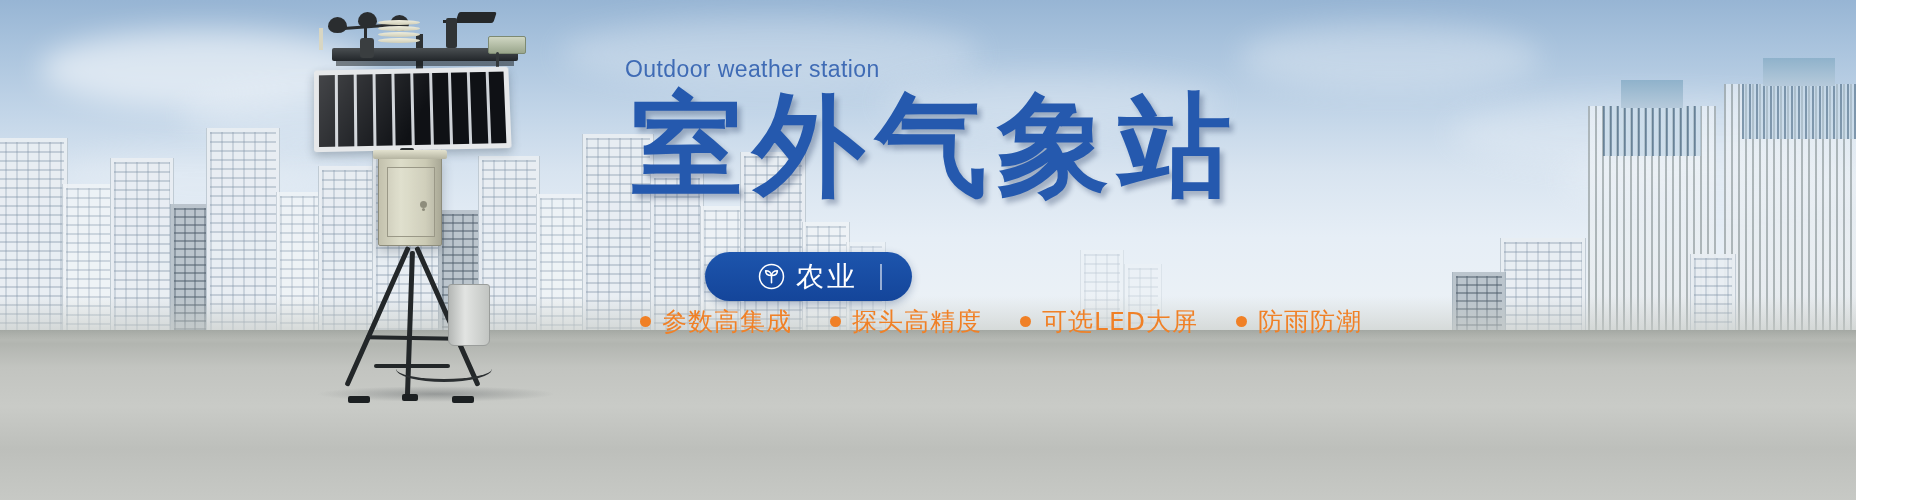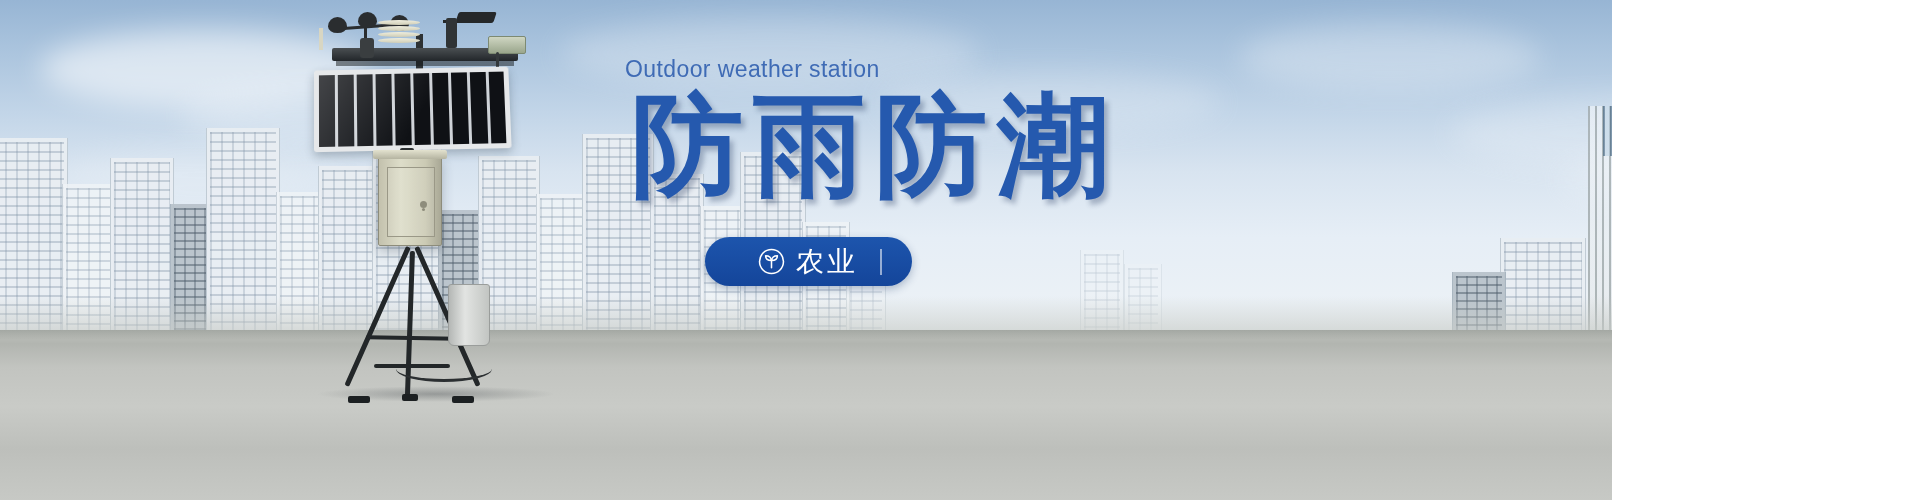--- a/index.html
+++ b/index.html
@@ -2,21 +2,21 @@
 <html><head>
 <meta charset="utf-8">
 <title>Outdoor Weather Station Banner</title>
 <style>
   * { margin:0; padding:0; box-sizing:border-box; }
   html,body{
     width:1920px; height:500px; overflow:hidden;
     font-family:"Liberation Sans","DejaVu Sans",sans-serif;
   }
   .banner{
-    position:relative; width:1612px; height:500px; overflow:hidden;
+    position:relative; width:1856px; height:500px; overflow:hidden;
     background:linear-gradient(180deg,#9db9d6 0%,#b9cee3 18%,#d2e0ee 38%,#e2ebf4 55%,#e8eff5 66%,#dfe3e2 70%,#cfd2ce 76%,#bcbfbb 86%,#c6c8c4 100%);
   }
 
   
   .sky{position:absolute;inset:0 0 34% 0;
     background:linear-gradient(180deg,#97b5d4 0%,#a9c3dd 14%,#c2d5e8 34%,#d8e4f0 52%,#e6eef6 72%,#edf2f6 100%);}
   .cloud{position:absolute;border-radius:50%;background:rgba(255,255,255,.55);filter:blur(14px);}
   .c1{left:40px;top:30px;width:330px;height:78px;}
   .c2{left:180px;top:88px;width:260px;height:56px;opacity:.5;}
   .c3{left:560px;top:18px;width:420px;height:70px;opacity:.45;}
@@ -135,21 +135,21 @@
     margin-top:4px;margin-left:6px;
     font-family:"DejaVu Sans","Liberation Sans",sans-serif;
     font-size:112px;line-height:1.05;font-weight:bold;color:#2559ae;
     letter-spacing:10px;
     text-shadow:4px 5px 5px rgba(30,50,90,.30);
     white-space:nowrap;
   }
 
   
   .pill{
-    position:absolute;left:705px;top:237px;
+    position:absolute;left:705px;top:252px;
     display:flex;align-items:center;gap:0;
     background:linear-gradient(180deg,#1d55ad,#14459a);
     border-radius:26px;height:49px;padding:0 30px;
     box-shadow:0 3px 8px rgba(20,50,100,.3);
   }
   .pill-item{display:flex;align-items:center;gap:10px;padding:0 22px;color:#fff;}
   .pill-label{font-size:28px;font-weight:500;letter-spacing:3px;
     font-family:"DejaVu Sans","Liberation Sans",sans-serif;white-space:nowrap;}
   .pill-sep{width:1px;height:26px;background:rgba(255,255,255,.55);}
   .pill-icon{width:29px;height:29px;display:inline-block;flex:0 0 auto;}
@@ -271,21 +271,21 @@
       <div class="foot footR"></div>
       <div class="foot footM"></div>
     </div>
 
     <div class="bucket"></div>
     <div class="wire"></div>
   </div>
 
   <div class="content">
     <div class="subtitle">Outdoor weather station</div>
-    <div class="headline">防雨防潮</div>
+    <div class="headline">室外气象站</div>
   </div>
 
   <div class="pill">
 
     <div class="pill-item">
       <span class="pill-icon">
         <svg viewBox="0 0 32 32" fill="none" stroke="#ffffff" stroke-width="1.7" stroke-linecap="round" stroke-linejoin="round">
           <circle cx="16" cy="16" r="13.2"></circle>
           <path d="M16 23 V14"></path>
           <path d="M16 15 C11.5 15 9.5 12.6 9.5 9.6 C13.2 9.6 15.6 11.5 16 15 Z"></path>
@@ -296,14 +296,32 @@
     </div>
 
     <div class="pill-sep"></div>
 
 
     <div class="pill-sep"></div>
 
 
   </div>
 
+  <div class="bullets">
+    <div class="bullet">
+      <span class="dot"></span>
+      <span class="bullet-text">参数高集成</span>
+    </div>
+    <div class="bullet">
+      <span class="dot"></span>
+      <span class="bullet-text">探头高精度</span>
+    </div>
+    <div class="bullet">
+      <span class="dot"></span>
+      <span class="bullet-text">可选LED大屏</span>
+    </div>
+    <div class="bullet">
+      <span class="dot"></span>
+      <span class="bullet-text">防雨防潮</span>
+    </div>
+  </div>
 
 </div>
 
 </body></html>

